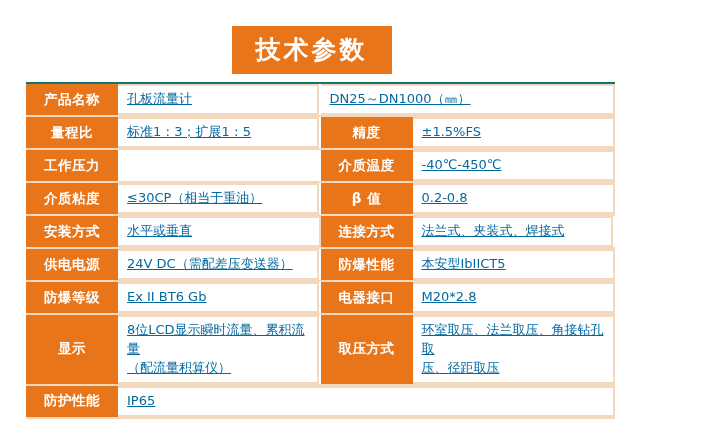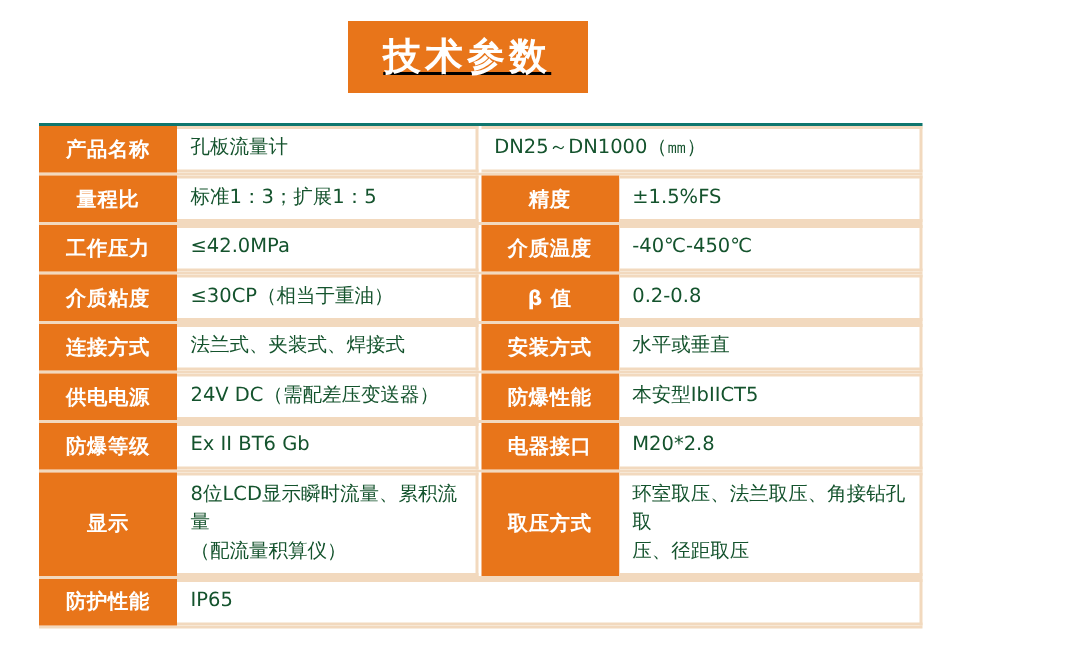--- a/index.html
+++ b/index.html
@@ -21,27 +21,26 @@
     width: 718px;
     height: 435px;
     background: #ffffff;
     box-sizing: border-box;
   }
 
   
   .title-wrap {
     position: absolute;
     left: 0;
-    top: 14px;
+    top: 26px;
     width: 623px;
     height: 48px;
     display: flex;
     align-items: center;
     justify-content: center;
-    text-decoration: underline;
   }
   .title-banner {
     background: #E8751A;
     color: #ffffff;
     font-size: 25px;
     font-weight: bold;
     letter-spacing: 3px;
     line-height: 1;
     padding: 11px 24px 12px 24px;
     white-space: nowrap;
@@ -96,29 +95,30 @@
     text-align: center;
     box-sizing: border-box;
     padding: 3px 2px;
   }
 
   .cell-value {
     flex: 1 1 auto;
     background: #ffffff;
     border: 2px solid #F2D9BE;
     border-left: none;
-    color: #14532d;
+    color: #0369a1;
     font-size: 13px;
     line-height: 1.45;
     display: flex;
     align-items: center;
     box-sizing: border-box;
     padding: 4px 2px 4px 9px;
     white-space: pre-line;
     word-break: break-all;
+    text-decoration: underline;
   }
 
   
   .row.tall { min-height: 46px; justify-content: flex-end; }
 </style>
 </head>
 <body>
 
 <div class="page">
 
@@ -145,47 +145,46 @@
       </div>
       <div class="half right">
         <div class="cell-label">精度</div>
         <div class="cell-value">±1.5%FS</div>
       </div>
     </div>
 
     <div class="row">
       <div class="half left">
         <div class="cell-label">工作压力</div>
-        <div class="cell-value">≤42.0MPa</div>
       </div>
       <div class="half right">
         <div class="cell-label">介质温度</div>
         <div class="cell-value">-40℃-450℃</div>
       </div>
     </div>
 
     <div class="row">
       <div class="half left">
         <div class="cell-label">介质粘度</div>
         <div class="cell-value">≤30CP（相当于重油）</div>
       </div>
       <div class="half right">
         <div class="cell-label">β 值</div>
         <div class="cell-value">0.2-0.8</div>
       </div>
     </div>
 
     <div class="row">
+      <div class="half right">
+        <div class="cell-label">安装方式</div>
+        <div class="cell-value">水平或垂直</div>
+      </div>
       <div class="half left">
         <div class="cell-label">连接方式</div>
         <div class="cell-value">法兰式、夹装式、焊接式</div>
-      </div>
-      <div class="half right">
-        <div class="cell-label">安装方式</div>
-        <div class="cell-value">水平或垂直</div>
       </div>
     </div>
 
     <div class="row">
       <div class="half left">
         <div class="cell-label">供电电源</div>
         <div class="cell-value">24V DC（需配差压变送器）</div>
       </div>
       <div class="half right">
         <div class="cell-label">防爆性能</div>

